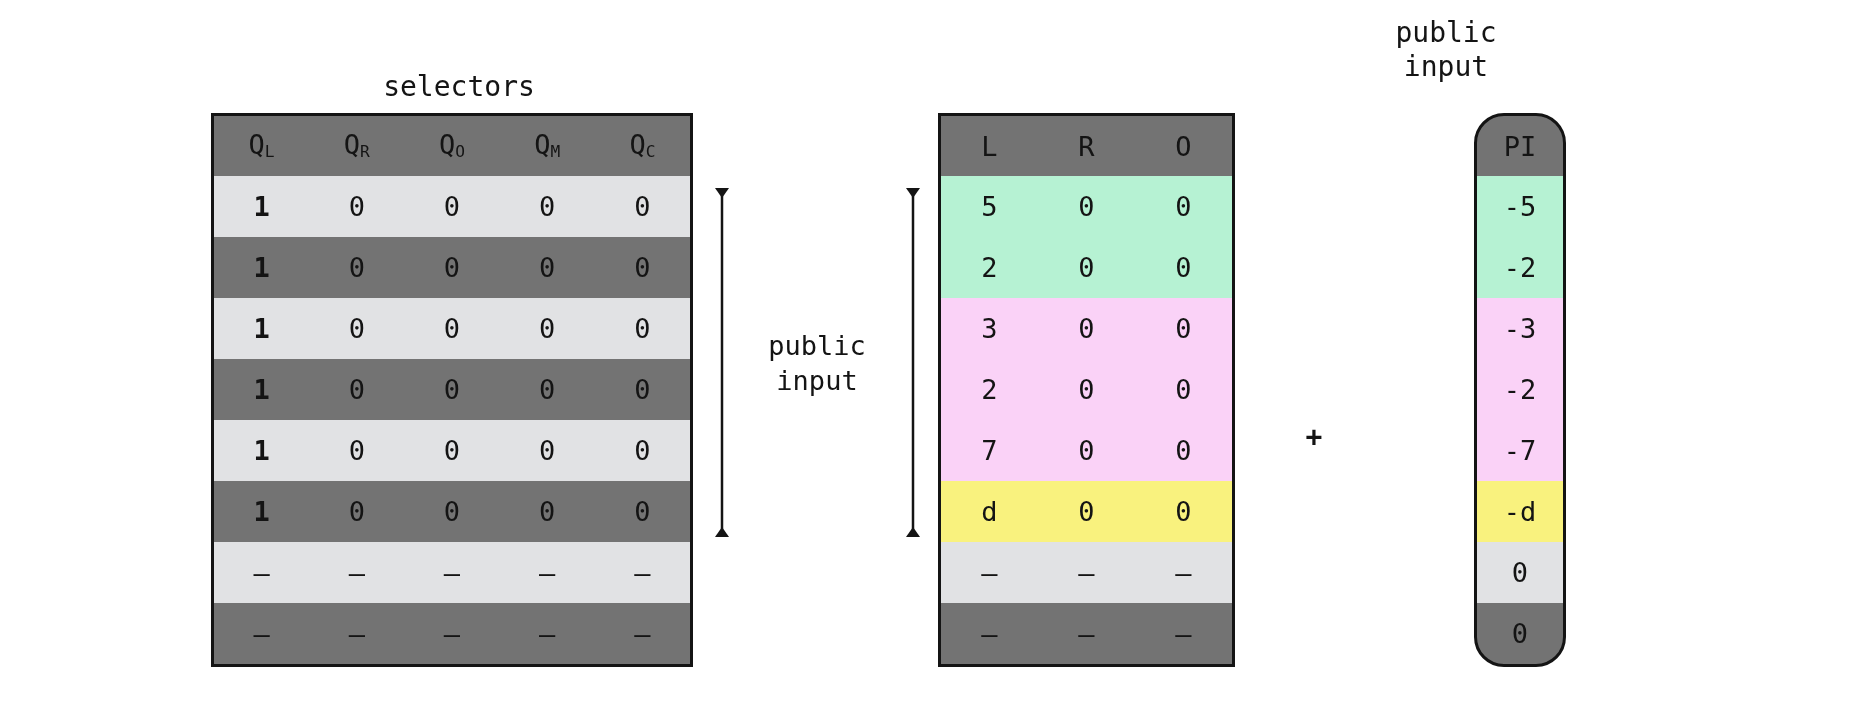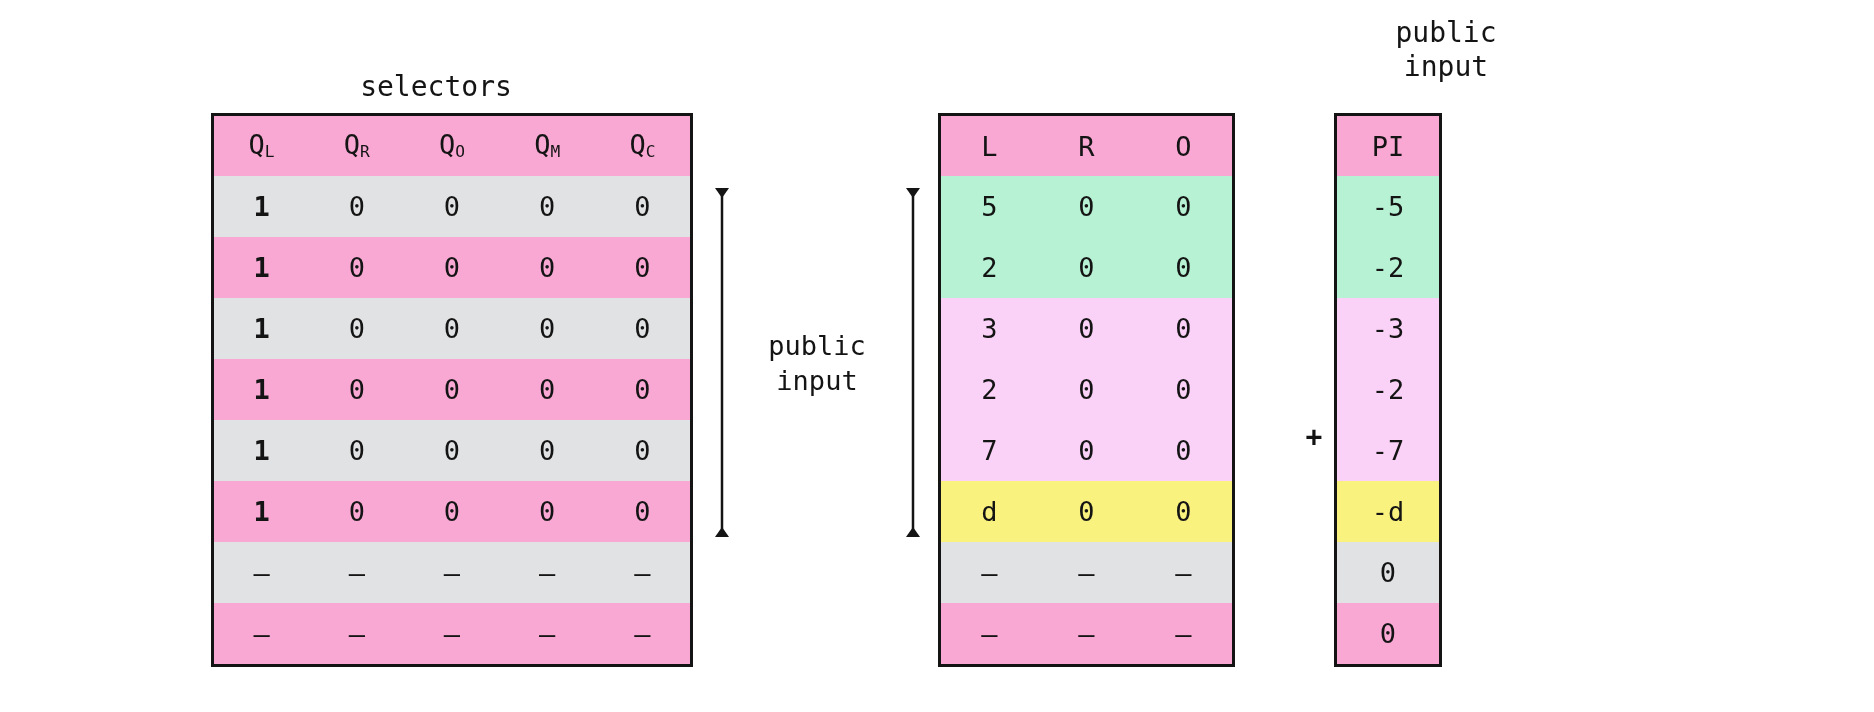--- a/index.html
+++ b/index.html
@@ -21,21 +21,21 @@
     line-height: 34px;
     white-space: pre;
   }
 
   .tbl {
     position: absolute;
     top: 113px;
     height: 554px;
     border: 3px solid var(--ink, #141414);
     box-sizing: border-box;
-    background: #f9a8d4;
+    background: #737373;
     display: flex;
     flex-direction: column;
   }
 
   .thead {
     height: 60px;
     flex: 0 0 60px;
     display: grid;
     align-items: center;
     text-align: center;
@@ -88,27 +88,27 @@
     position: absolute;
     left: 1288px;
     top: 421px;
     width: 52px;
     text-align: center;
     font-size: 28px;
     font-weight: bold;
     line-height: 32px;
   }
 
-  #selectors-title { left: 195px; width: 482px; top: 70px; }
+  #selectors-title { left: 218px; width: 482px; top: 70px; }
   #plonk-title     { left: 938px; width: 297px; top: 70px; }
   #pi-title        { left: 1356px; width: 180px; top: 16px; }
 
   #selectors-table { left: 211px; width: 482px; }
   #plonk-table     { left: 938px; width: 297px; }
-  #pi-table        { left: 1334px; width: 108px; }
+  #pi-table        { left: 1474px; width: 92px; border-radius: 30px; }
 
   #bracket-left  { left: 714px; }
   #bracket-right { left: 905px; }
 </style>
 </head>
 <body>
 
 <div class="canvas">
 
   <div class="title" id="selectors-title">selectors</div>

